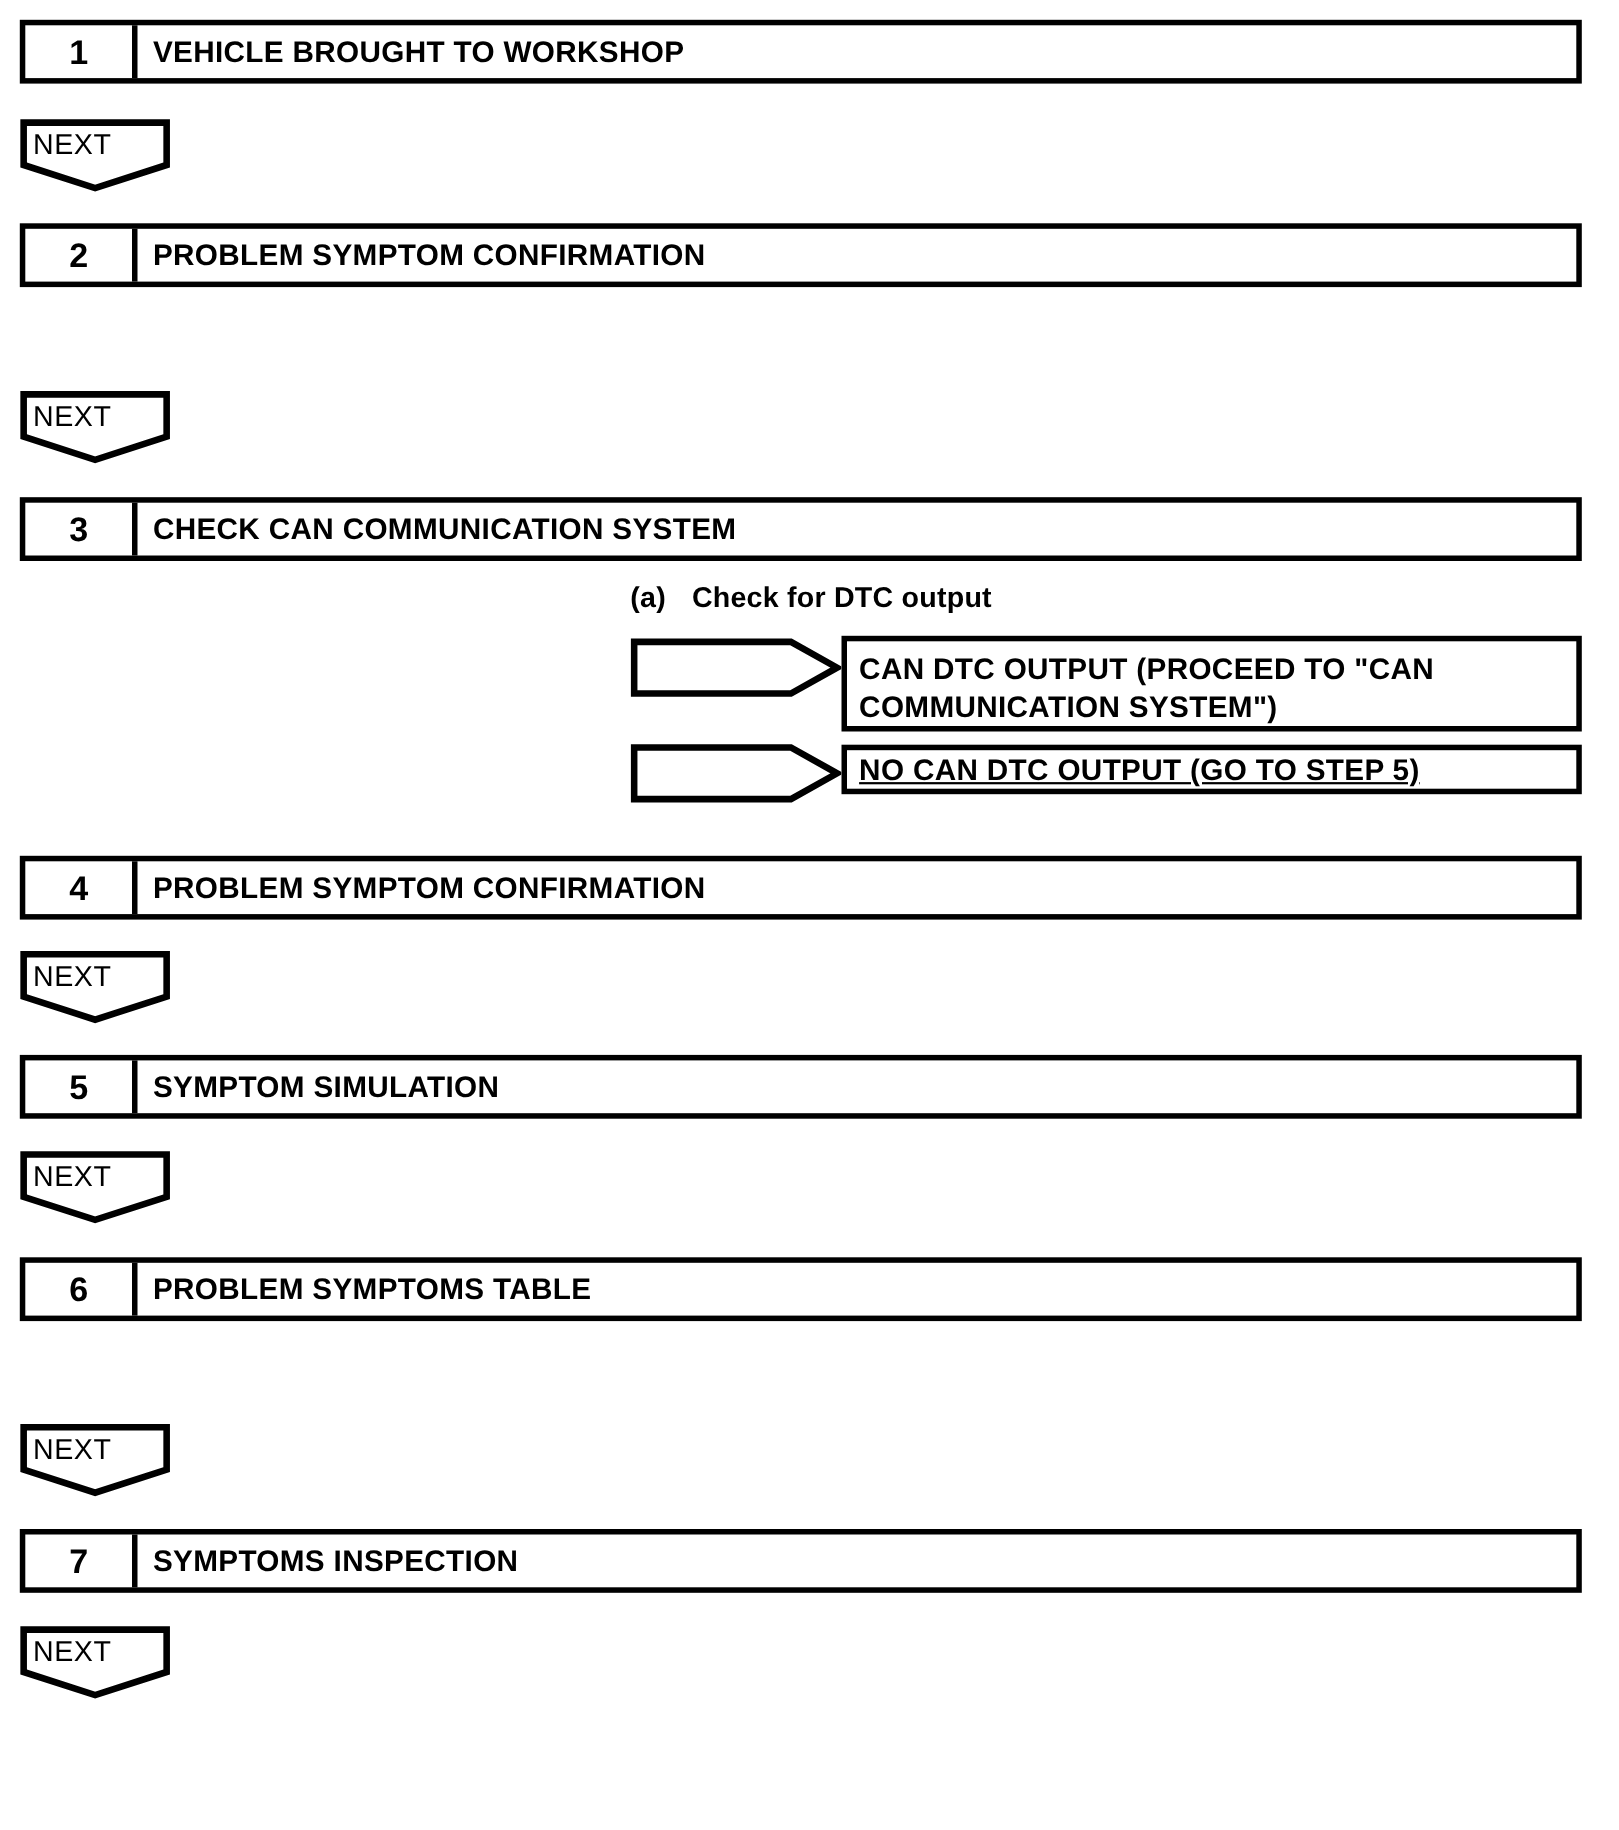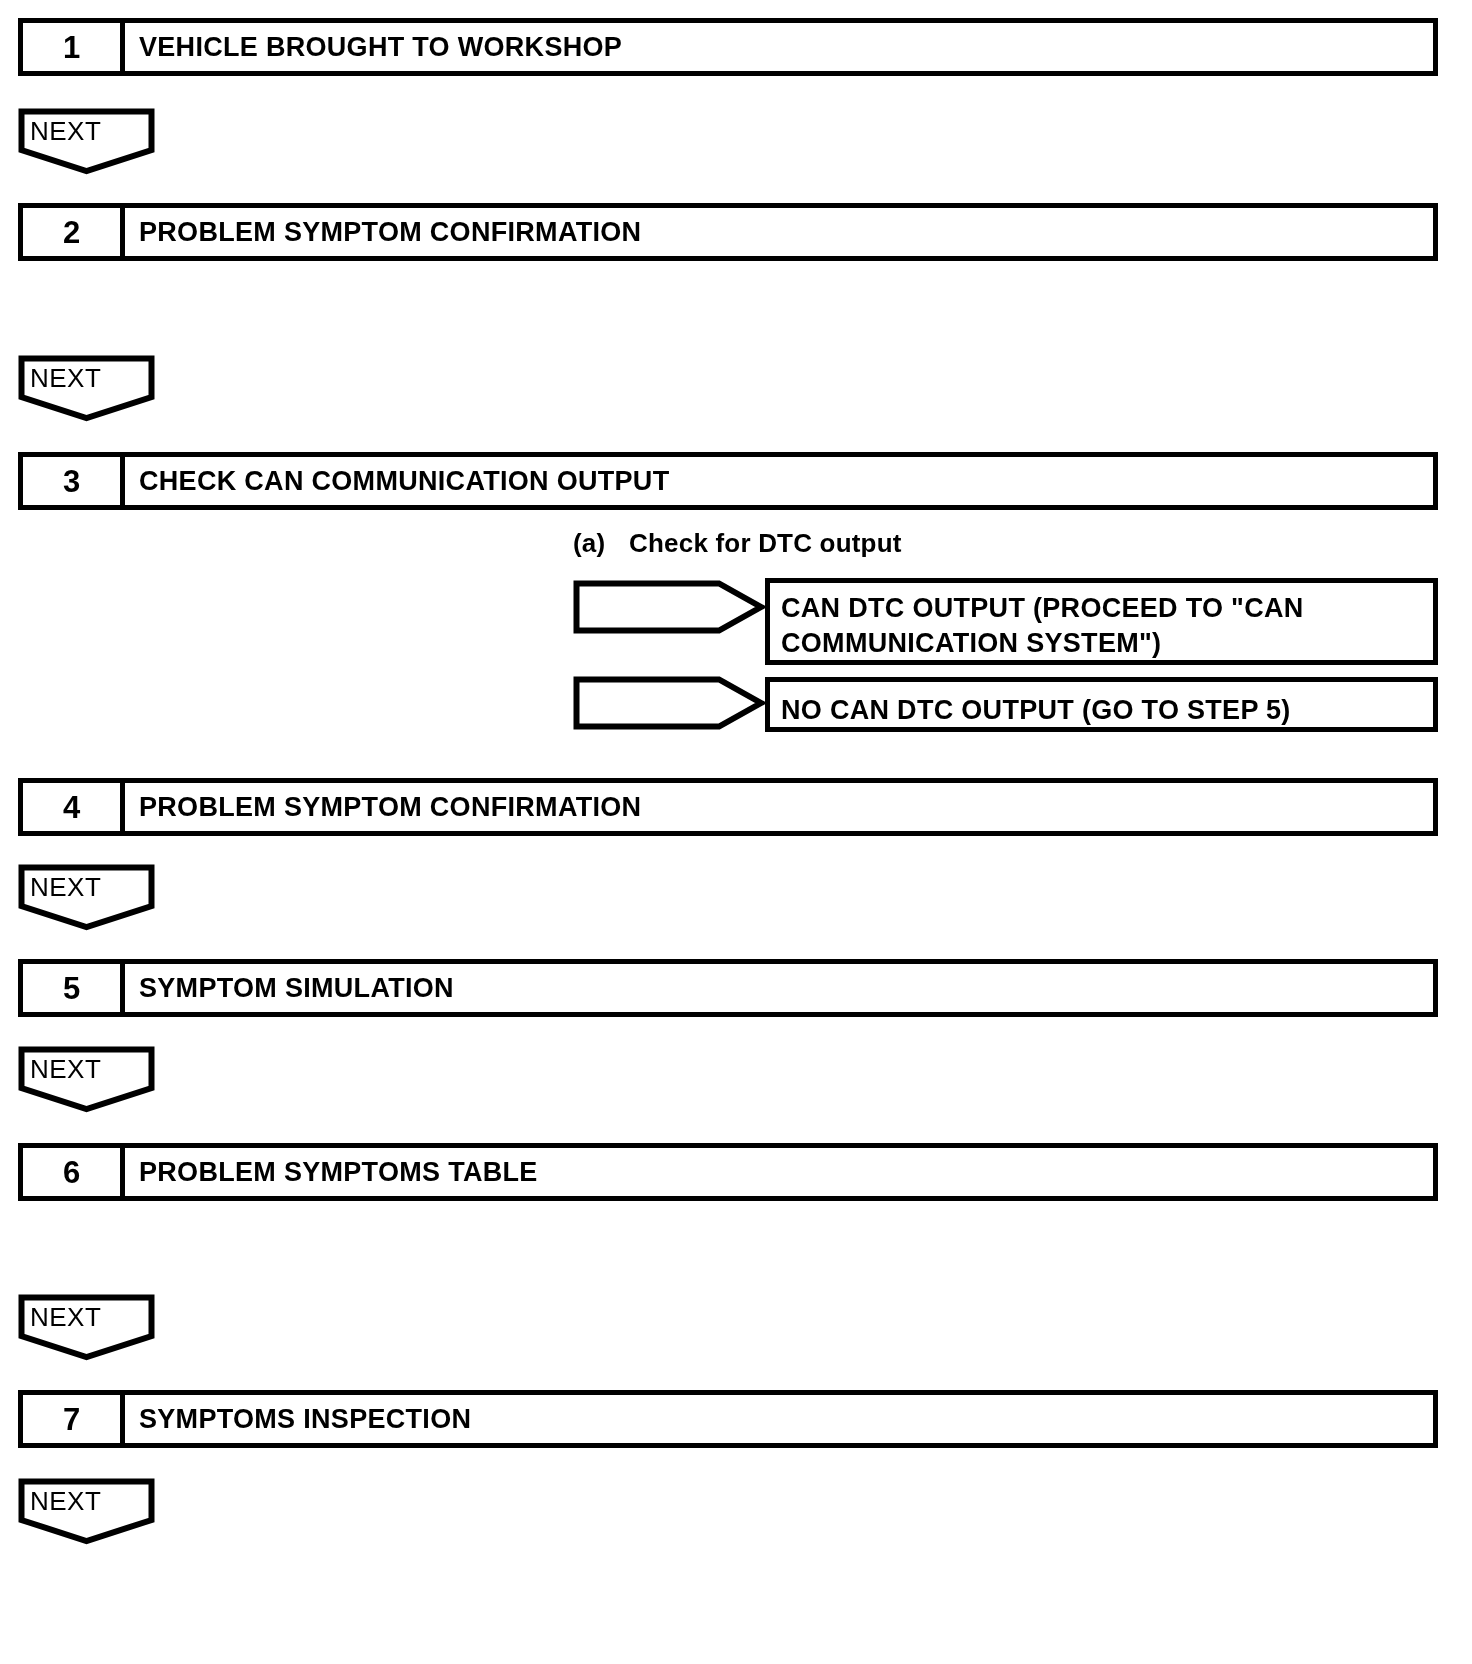--- a/index.html
+++ b/index.html
@@ -159,21 +159,21 @@
 
   <div class="next-badge" style="top:355px;">
     <svg viewBox="0 0 137 67" preserveAspectRatio="none">
       <path d="M3.5,3.5 L133.5,3.5 L133.5,42 L68.5,63 L3.5,42 Z" fill="#ffffff" stroke="#000000" stroke-width="6" stroke-linejoin="miter"></path>
     </svg>
     <div class="next-text">NEXT</div>
   </div>
 
   <div class="step-row" style="top:452px;">
     <div class="step-num">3</div>
-    <div class="step-label">CHECK CAN COMMUNICATION OUTPUT</div>
+    <div class="step-label">CHECK CAN COMMUNICATION SYSTEM</div>
   </div>
 
   <div class="substep">
     <span class="marker">(a)</span><span>Check for DTC output</span>
   </div>
 
   <div class="result-row" style="top:580px;">
     <div class="result-arrow">
       <svg viewBox="0 0 192 54" preserveAspectRatio="none">
         <path d="M3.5,3.5 L146,3.5 L188,27 L146,50.5 L3.5,50.5 Z" fill="#ffffff" stroke="#000000" stroke-width="6" stroke-linejoin="miter"></path>
@@ -183,21 +183,21 @@
       <div class="result-text">CAN DTC OUTPUT (PROCEED TO "CAN COMMUNICATION SYSTEM")</div>
     </div>
   </div>
 
   <div class="result-row" style="top:676px;">
     <div class="result-arrow">
       <svg viewBox="0 0 192 54" preserveAspectRatio="none">
         <path d="M3.5,3.5 L146,3.5 L188,27 L146,50.5 L3.5,50.5 Z" fill="#ffffff" stroke="#000000" stroke-width="6" stroke-linejoin="miter"></path>
       </svg>
     </div>
-    <div class="result-box" style="left:192px; top:1px; width:673px; height:55px;">
+    <div class="result-box" style="left:192px; top:1px; width:673px; height:45px;text-decoration:underline;">
       <div class="result-text">NO CAN DTC OUTPUT (GO TO STEP 5)</div>
     </div>
   </div>
 
   <div class="step-row" style="top:778px;">
     <div class="step-num">4</div>
     <div class="step-label">PROBLEM SYMPTOM CONFIRMATION</div>
   </div>
 
   <div class="next-badge" style="top:864px;">

